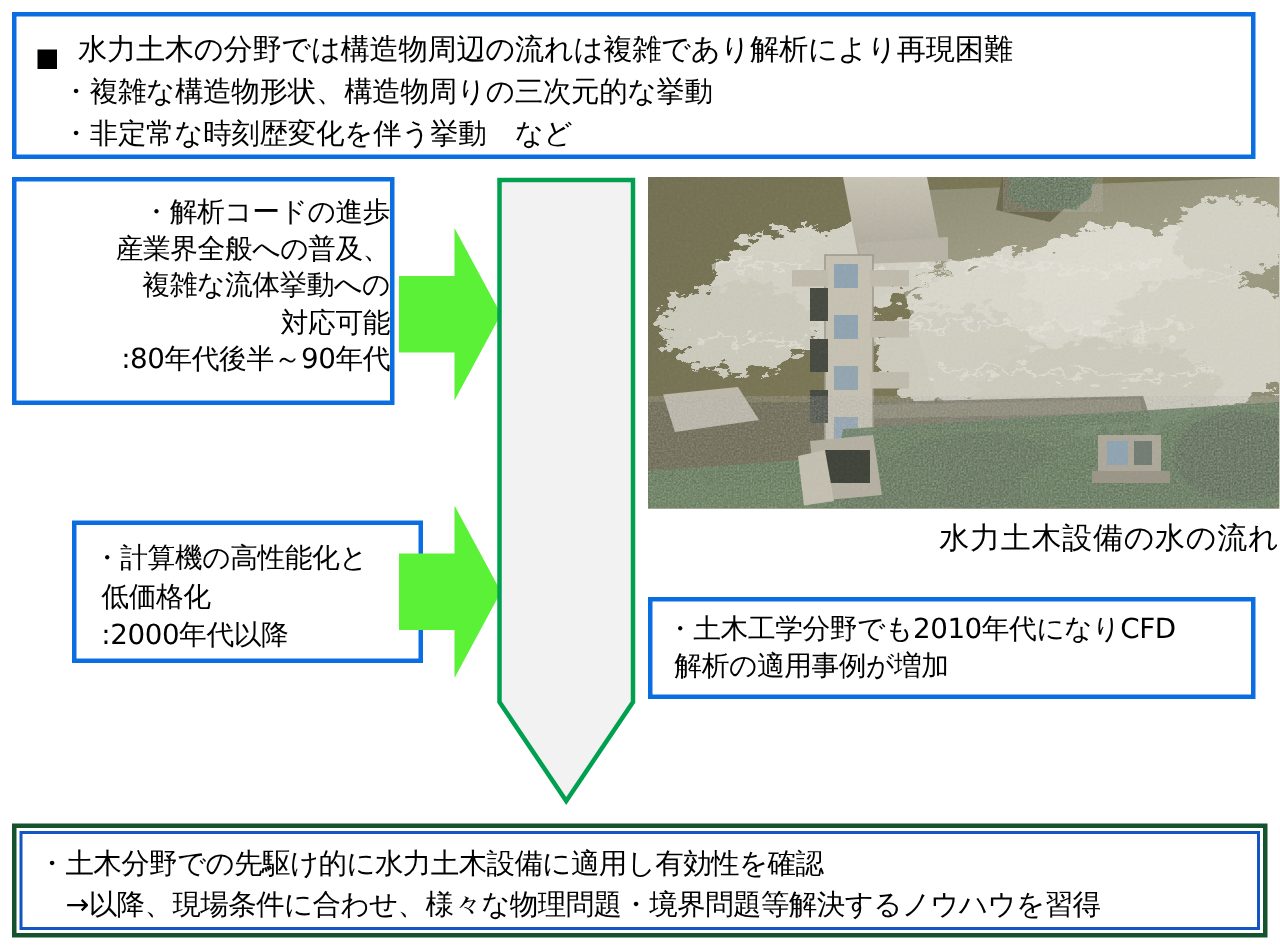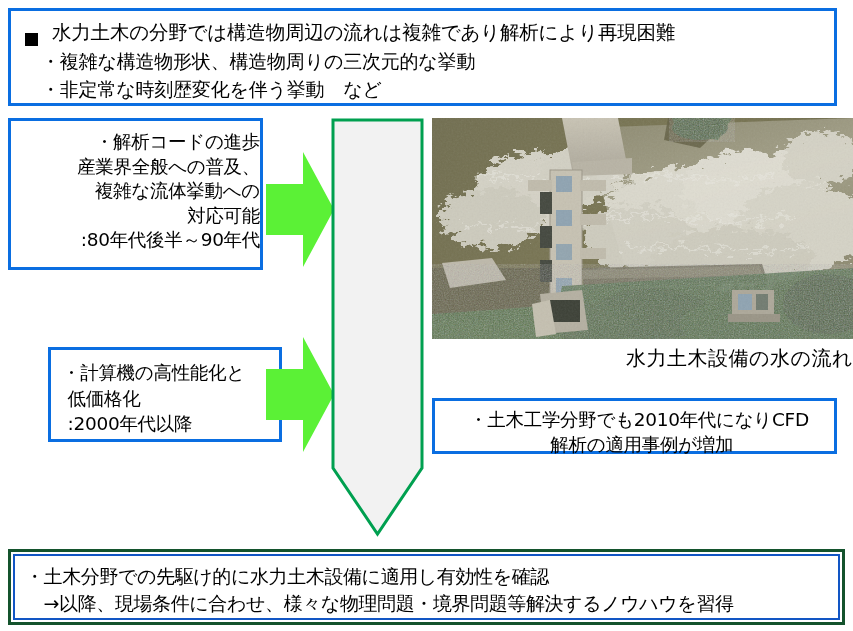--- a/index.html
+++ b/index.html
@@ -134,22 +134,21 @@
     font-size: 20px;
     letter-spacing: 0.5px;
     white-space: pre;
   }
 
   
   #right-box {
     left: 432px;
     top: 398px;
     width: 405px;
-    height: 56px;
-    text-align: center;
+    height: 68px;
   }
   #right-box .box-text {
     font-size: 18.5px;
     padding: 7px 0 0 9px;
     letter-spacing: -0.3px;
     line-height: 1.35;
   }
 
   
   #bottom-box {

